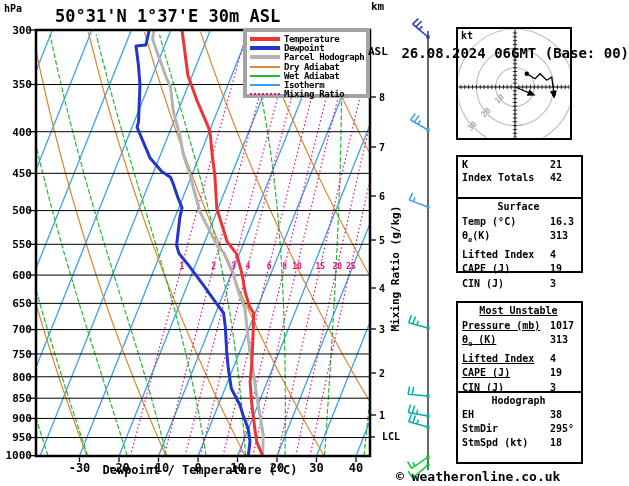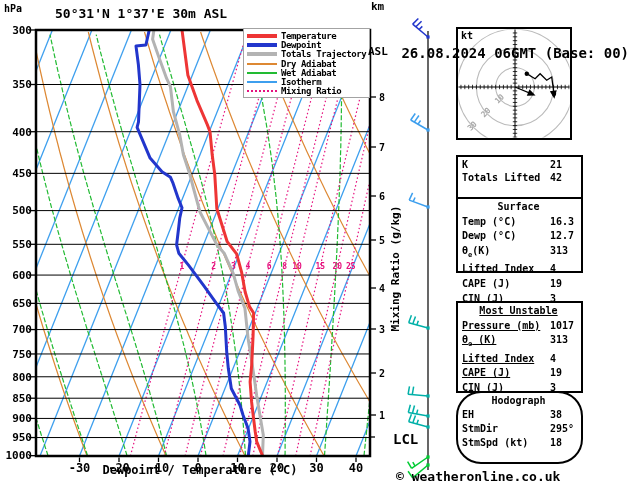--- a/index.html
+++ b/index.html
@@ -1,32 +1,32 @@
 <!DOCTYPE html>
 <html><head>
 <meta charset="utf-8">
 <style>
   html,body{margin:0;padding:0;background:#fff;}
   .app{position:relative;width:629px;height:486px;background:#fff;overflow:hidden;
        font-family:"DejaVu Sans Mono","Liberation Mono",monospace;}
   #svg{position:absolute;left:0;top:0;z-index:1;}
   .t{position:absolute;color:#000;font-weight:700;white-space:pre;z-index:3;}
   .hpa{left:4px;top:3px;font-size:10px;}
-  .title{left:55px;top:6px;font-size:13px;}
+  .title{left:55px;top:6px;font-size:17px;}
   .km{left:371px;top:0px;font-size:11px;}
   .asl{left:368px;top:13px;font-size:11px;margin-top:32px;}
   .date{right:0;top:5px;font-size:14px;margin-top:40px;}
   .xlabel{left:60px;top:463px;width:280px;text-align:center;font-size:12px;}
   .vlabel{position:absolute;left:335px;top:265px;width:120px;text-align:center;font-size:11px;
           font-weight:700;transform:rotate(-90deg);z-index:0;color:#000;white-space:pre;}
-  .lcl{left:393px;top:431px;font-size:14px;}
+  .lcl{left:382px;top:431px;font-size:10px;}
   .kt{left:461px;top:30px;font-size:10px;}
   .footer{left:396px;top:469px;font-size:13px;text-align:center;}
   .legend{position:absolute;left:243px;top:28px;width:127px;height:70px;background:#fff;
-          border:1px solid #a3a3a3;box-sizing:border-box;z-index:2;padding:2px 0 0 3px;}
+          border:4px solid #a3a3a3;box-sizing:border-box;z-index:2;padding:2px 0 0 3px;}
   .lrow{display:flex;align-items:center;height:9.3px;}
   .lsamp{width:30px;margin-right:4px;flex:none;}
   .llab{font-size:9px;font-weight:700;letter-spacing:-0.4px;white-space:pre;}
   .tbox{position:absolute;left:456px;width:127px;background:#fff;border:2px solid #000;
         box-sizing:border-box;z-index:2;padding:1px 0 0 4px;}
   .trow{position:relative;font-size:10px;font-weight:700;white-space:pre;}
   .trow .val{position:absolute;left:88px;}
   .ttitle{text-align:center;font-size:10px;font-weight:700;padding-right:6px;}
   sub{font-size:7px;}
   .num{font:700 11px "DejaVu Sans Mono",monospace;fill:#000;}
@@ -330,21 +330,21 @@
       <div class="lrow">
         <span class="lsamp" style="border-top: 4px solid rgb(238, 53, 53);"></span>
         <span class="llab">Temperature</span>
       </div>
       <div class="lrow">
         <span class="lsamp" style="border-top: 4px solid rgb(34, 54, 204);"></span>
         <span class="llab">Dewpoint</span>
       </div>
       <div class="lrow">
         <span class="lsamp" style="border-top: 4px solid rgb(179, 179, 179);"></span>
-        <span class="llab">Totals Trajectory</span>
+        <span class="llab">Parcel Hodograph</span>
       </div>
       <div class="lrow">
         <span class="lsamp" style="border-top: 2px solid rgb(221, 136, 51);"></span>
         <span class="llab">Dry Adiabat</span>
       </div>
       <div class="lrow">
         <span class="lsamp" style="border-top: 2px solid rgb(34, 187, 51);"></span>
         <span class="llab">Wet Adiabat</span>
       </div>
       <div class="lrow">
@@ -352,39 +352,38 @@
         <span class="llab">Isotherm</span>
       </div>
       <div class="lrow">
         <span class="lsamp" style="border-top: 2px dotted rgb(230, 18, 127);"></span>
         <span class="llab">Mixing Ratio</span>
       </div>
     </div>
   <div id="tables">
       <div class="tbox" style="top: 155px; height: 44px; line-height: 13px;">
         <div class="trow"><span>K</span><span class="val">21</span></div>
-        <div class="trow"><span>Totals Lifted</span><span class="val">42</span></div>
+        <div class="trow"><span>Index Totals</span><span class="val">42</span></div>
       </div>
       <div class="tbox" style="top: 197px; height: 76px; line-height: 14.6px;">
         <div class="ttitle">Surface</div>
         <div class="trow"><span>Temp (°C)</span><span class="val">16.3</span></div>
-        <div class="trow"><span>Dewp (°C)</span><span class="val">12.7</span></div>
         <div class="trow"><span>θ<sub>e</sub>(K)</span><span class="val">313</span></div>
         <div class="trow"><span>Lifted Index</span><span class="val">4</span></div>
         <div class="trow"><span>CAPE (J)</span><span class="val">19</span></div>
         <div class="trow"><span>CIN (J)</span><span class="val">3</span></div>
       </div>
       <div class="tbox" style="top: 301px; height: 92px; line-height: 14.6px; text-decoration: underline;">
         <div class="ttitle">Most Unstable</div>
         <div class="trow"><span>Pressure (mb)</span><span class="val">1017</span></div>
         <div class="trow"><span>θ<sub>e</sub> (K)</span><span class="val">313</span></div>
         <div class="trow"><span>Lifted Index</span><span class="val">4</span></div>
         <div class="trow"><span>CAPE (J)</span><span class="val">19</span></div>
         <div class="trow"><span>CIN (J)</span><span class="val">3</span></div>
       </div>
-      <div class="tbox" style="top: 391px; height: 73px; line-height: 14px; border-radius: 25px;">
+      <div class="tbox" style="top: 391px; height: 73px; line-height: 14px;">
         <div class="ttitle">Hodograph</div>
         <div class="trow"><span>EH</span><span class="val">38</span></div>
         <div class="trow"><span>StmDir</span><span class="val">295°</span></div>
         <div class="trow"><span>StmSpd (kt)</span><span class="val">18</span></div>
       </div>
     </div>
 </div>
 
 </body></html>

